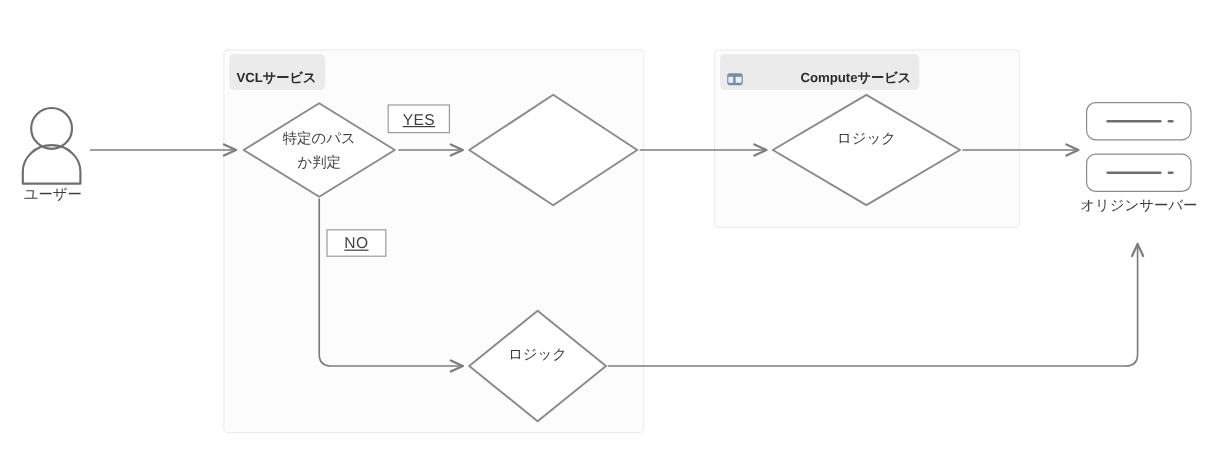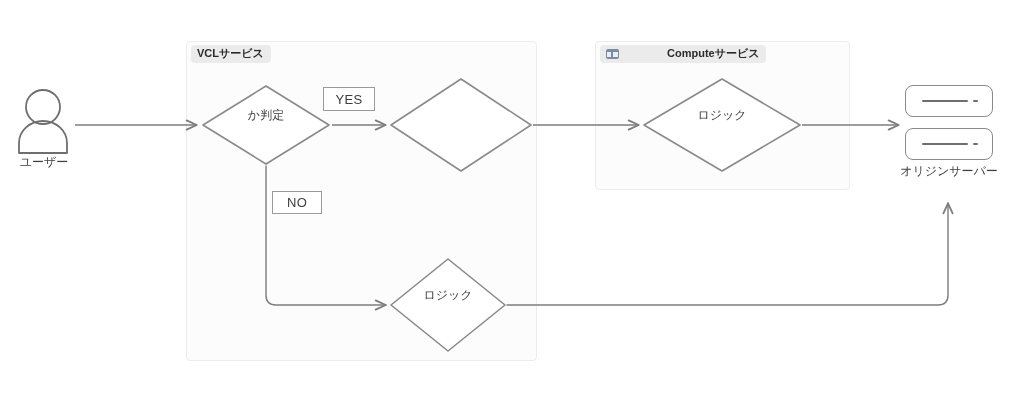--- a/index.html
+++ b/index.html
@@ -32,21 +32,21 @@
     border-radius: 4px;
     box-sizing: border-box;
   }
   .grp-chip {
     position: absolute;
     display: flex;
     align-items: center;
     gap: 4px;
     background: #ebebeb;
     border-radius: 4px;
-    padding: 2px 7px 3px 6px;
+    padding: 14px 7px 3px 6px;
     font-size: 11px;
     font-weight: bold;
     color: #2b2b2b;
     line-height: 13px;
     white-space: nowrap;
   }
   .chip-icon {
     display: inline-block;
     width: 13px;
     height: 10px;
@@ -73,20 +73,21 @@
     position: absolute;
     background: #ffffff;
     border: 1px solid #9a9a9a;
     box-sizing: border-box;
     display: flex;
     align-items: center;
     justify-content: center;
     font-size: 13px;
     color: #3d3d3d;
     letter-spacing: 0.3px;
+    text-decoration: underline;
   }
   .cap {
     position: absolute;
     font-size: 12px;
     color: #3d3d3d;
     text-align: center;
     white-space: nowrap;
     line-height: 14px;
   }
   .node-text {
@@ -179,20 +180,21 @@
   <div class="server" style="left:905px; top:85px; width:88px; height:32px;">
     <span class="bar"></span>
     <span class="dot"></span>
   </div>
   <div class="server" style="left:905px; top:128px; width:88px; height:32px;">
     <span class="bar"></span>
     <span class="dot"></span>
   </div>
 
   <div class="node-text big" style="left:206px; top:105px; width:120px;">
+    <div>特定のパス</div>
     <div>か判定</div>
   </div>
 
 
   <div class="node-text big" style="left:662px; top:105px; width:120px;">
     <div>ロジック</div>
   </div>
 
   <div class="node-text big" style="left:388px; top:285px; width:120px;">
     <div>ロジック</div>

